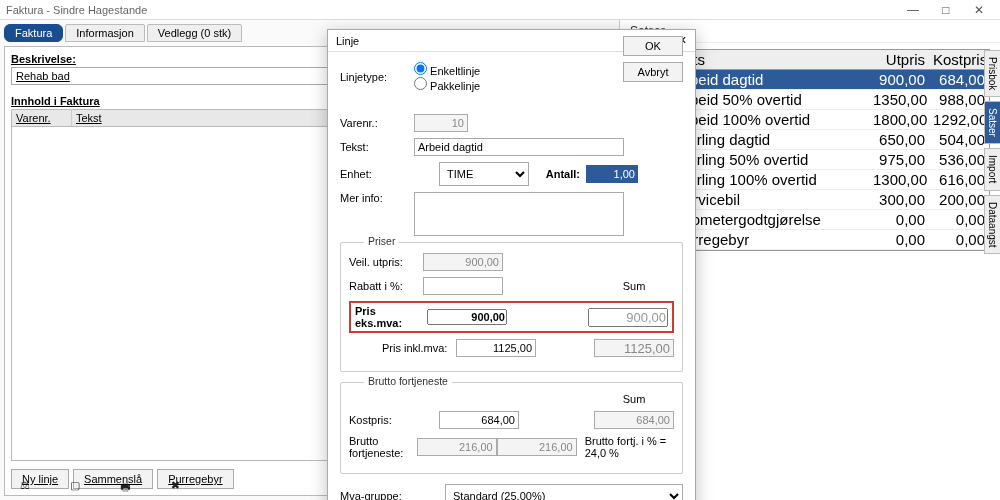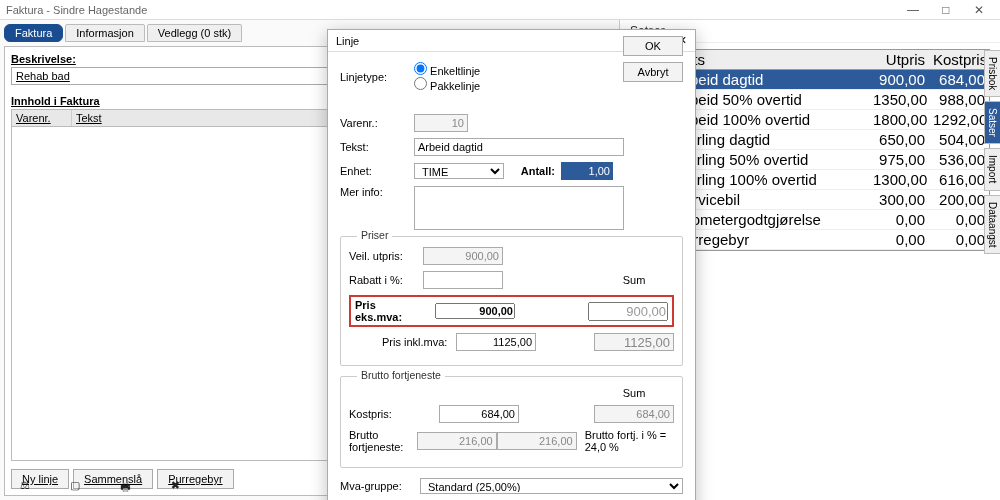--- a/index.html
+++ b/index.html
@@ -38,28 +38,28 @@
   
   .dialog { position: absolute; left: 327px; top: 29px; width: 369px; background: #fff; border: 1px solid #aaa; box-shadow: 0 4px 16px rgba(0,0,0,0.25); }
   .dlg-title { display: flex; justify-content: space-between; align-items: center; padding: 4px 8px; border-bottom: 1px solid #ddd; background: #fff; }
   .dlg-body { padding: 10px 12px 14px 12px; }
   .dlg-row { display: flex; align-items: center; margin-bottom: 6px; }
   .dlg-row label { width: 74px; }
   .dlg-row .field { border: 1px solid #aaa; padding: 1px 3px; background: #fff; }
   .dlg-row input.field { height: 18px; }
   .dlg-row .ro { background: #f4f4f4; color: #888; text-align: right; }
   .dlg-group { border: 1px solid #ccc; border-radius: 2px; padding: 10px 8px 8px 8px; margin-bottom: 10px; position: relative; }
-  .dlg-group > legend, .grp-label { position: absolute; top: -8px; left: 16px; background: #fff; padding: 0 4px; font-size: 10.5px; color: #333; }
+  .dlg-group > legend, .grp-label { position: absolute; top: -8px; left: 23px; background: #fff; padding: 0 4px; font-size: 10.5px; color: #333; }
   .num { text-align: right; width: 80px; }
   .sum-col { width: 80px; text-align: right; }
-  .price-highlight { border: 2px solid #cc3b30; padding: 2px 4px; display: flex; align-items: center; gap: 12px; }
+  .price-highlight { border: 2px solid #cc3b30; padding: 2px 4px; display: flex; align-items: center; gap: 4px; }
   .dlg-buttons { position: absolute; right: 12px; top: 36px; display: flex; flex-direction: column; gap: 6px; }
   .dlg-buttons .btn { width: 60px; text-align: center; }
   .bottom-icons { position: absolute; bottom: 2px; left: 20px; display: flex; gap: 40px; font-size: 20px; color: #222; }
-  select.field { height: 16px; }
+  select.field { height: 24px; margin-left: 25px; }
   textarea.field { width: 210px; height: 44px; resize: none; }
   .antall-input { width: 52px; text-align: right; background: #2d5a99; color: #fff; border: 1px solid #2d5a99; padding: 0 2px; height: 18px; }
   .small-gray { color: #999; font-size: 13px; }
 </style>
 </head>
 <body>
 
 <div class="titlebar">
   <div>Faktura - Sindre Hagestande</div>
   <div class="controls">

